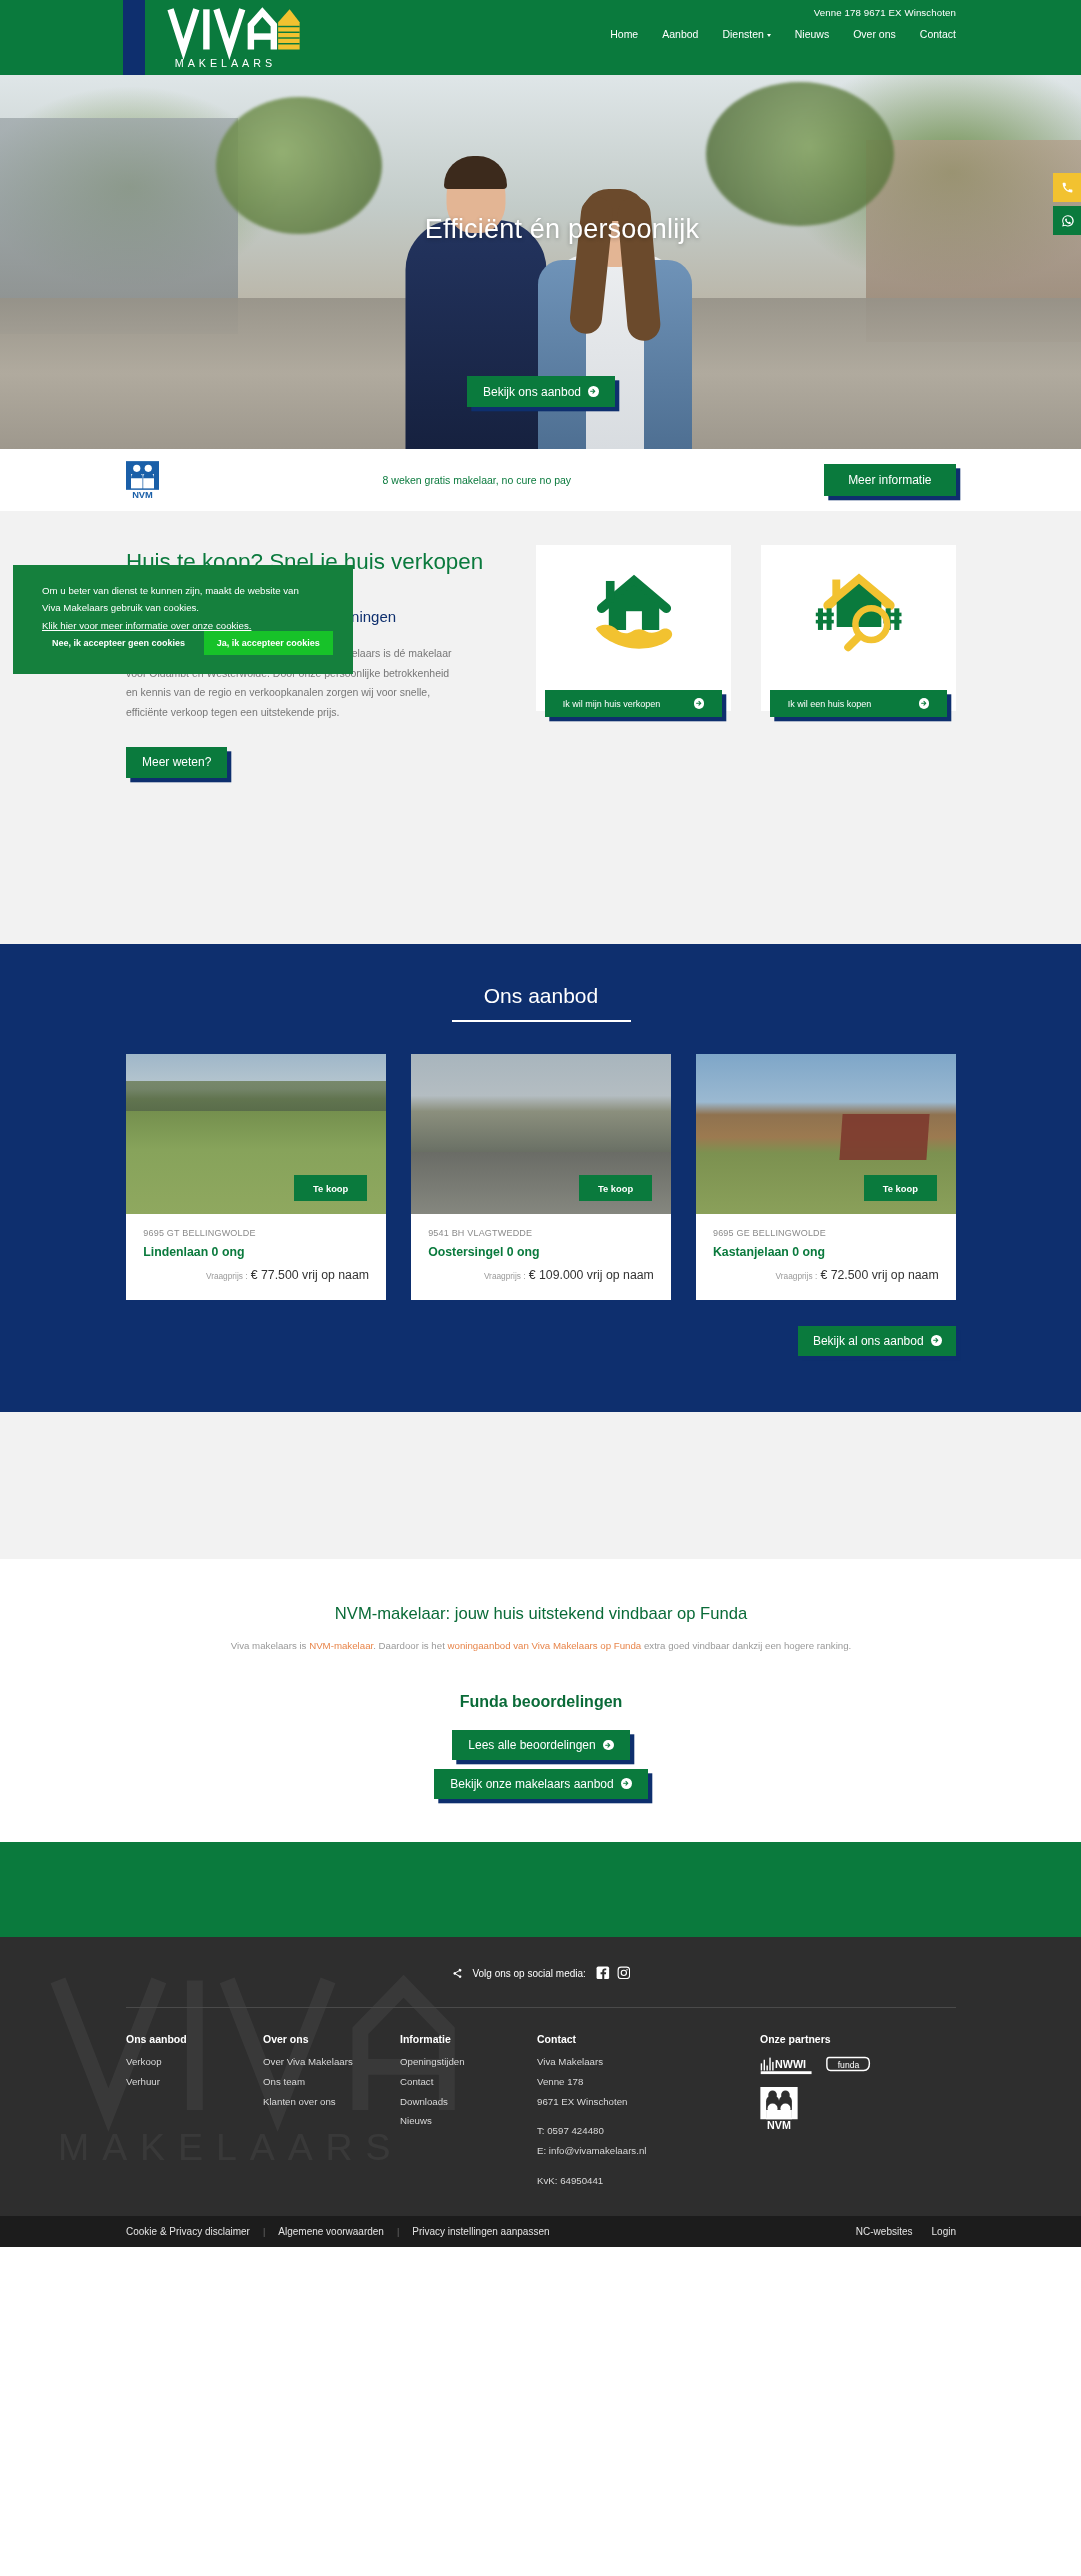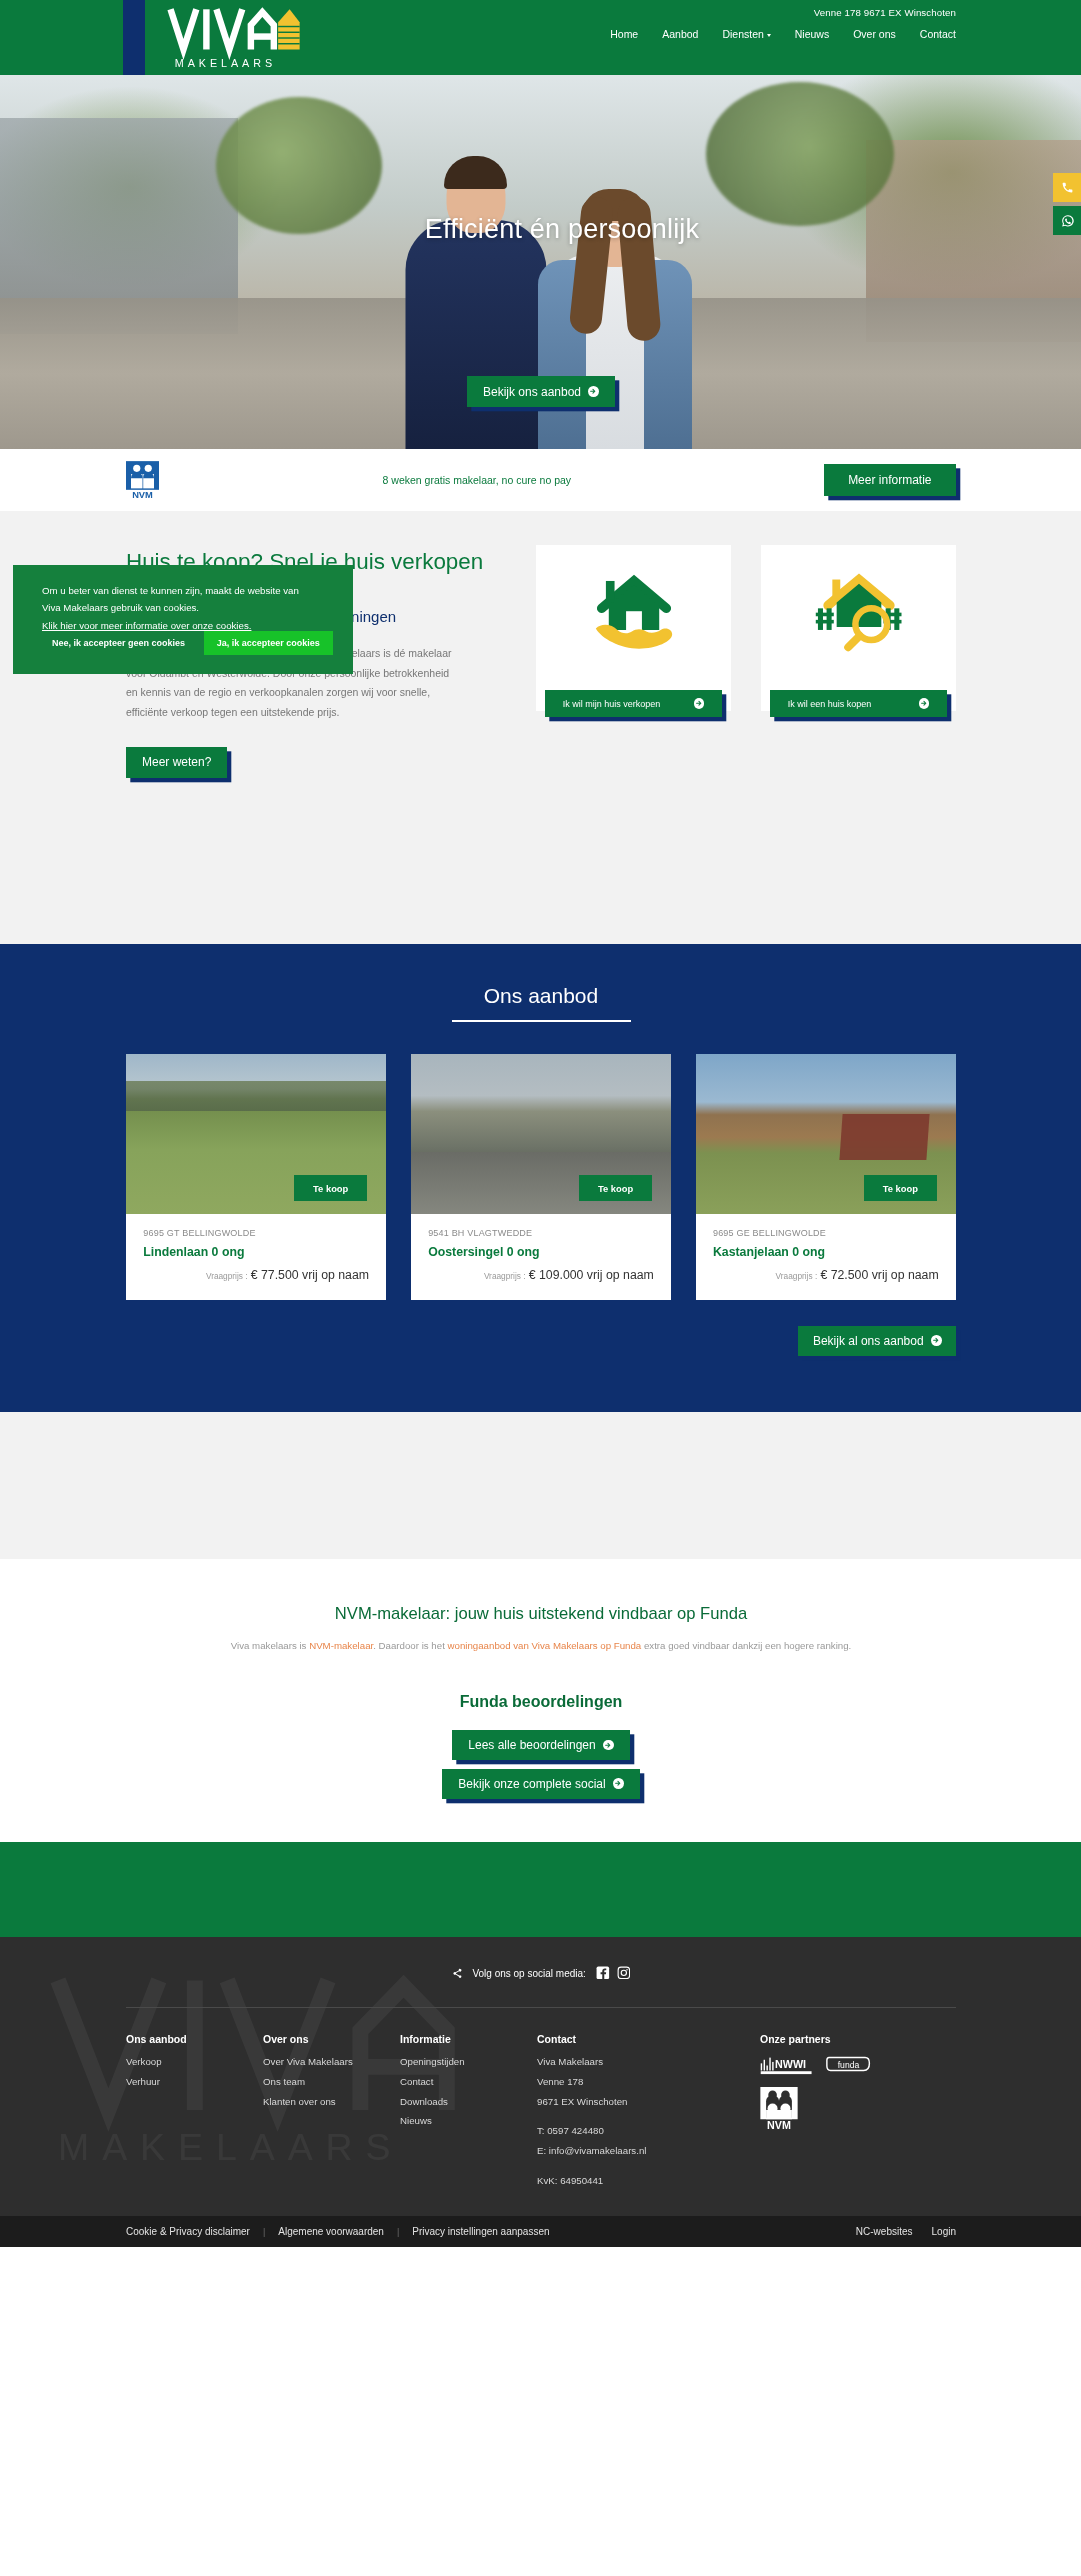--- a/index.html
+++ b/index.html
@@ -794,21 +794,21 @@
     <div class="funda-btns">
       <a class="btn" href="#">
         <span>Lees alle beoordelingen</span>
         <span class="arrow-circ">
           <svg width="6.5" height="6.5" viewBox="0 0 10 10">
               <path d="M1 5h6M4.5 2l3 3-3 3" stroke="#0a7a3d" stroke-width="1.6" fill="none" stroke-linecap="round" stroke-linejoin="round"></path>
             </svg>
         </span>
       </a>
       <a class="btn" href="#">
-        <span>Bekijk onze complete social</span>
+        <span>Bekijk onze makelaars aanbod</span>
         <span class="arrow-circ">
           <svg width="6.5" height="6.5" viewBox="0 0 10 10">
               <path d="M1 5h6M4.5 2l3 3-3 3" stroke="#0a7a3d" stroke-width="1.6" fill="none" stroke-linecap="round" stroke-linejoin="round"></path>
             </svg>
         </span>
       </a>
     </div>
   </div>
 
   <div class="green-band"></div>

